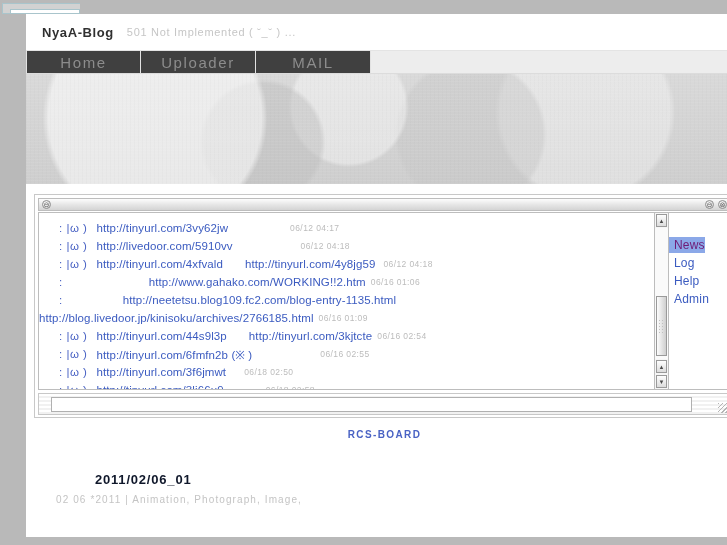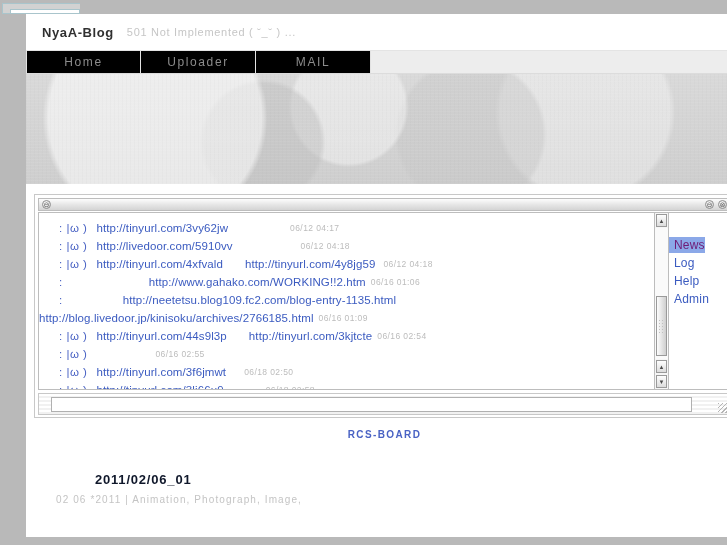--- a/index.html
+++ b/index.html
@@ -51,24 +51,24 @@
   
   .nav {
     height: 24px; background: #f2f2f2;
     border-top: 1px solid #e4e4e4;
     border-bottom: 1px solid #dcdcdc;
     display: flex;
   }
   .nav-item {
     width: 115px; height: 100%;
     display: flex; align-items: center; justify-content: center;
-    font-size: 12px; color: #8c8c8c;
+    font-size: 15px; color: #8c8c8c;
     letter-spacing: 1.6px;
     border-right: 1px solid #e2e2e2;
-    background: #000000;
+    background: #404040;
   }
   .nav-item:first-child { border-left: 1px solid #e2e2e2; }
   .nav-spacer { flex: 1; background: #ededed; }
 
   
   .banner {
     height: 113px;
     background-color: #d6d6d6;
     background-image:
       radial-gradient(circle at 18% 40%, rgba(255,255,255,.55) 0 18%, transparent 19%),
@@ -271,20 +271,21 @@
               <span class="ts" style="margin-left: 5px;">06/16 01:09</span>
             </div>
             <div class="row">
               <span class="pre">: |ω )</span>
               <span class="lnk">http://tinyurl.com/44s9l3p</span>
               <span class="lnk2" style="margin-left: 22px;">http://tinyurl.com/3kjtcte</span>
               <span class="ts" style="margin-left: 5px;">06/16 02:54</span>
             </div>
             <div class="row">
               <span class="pre">: |ω )</span>
+              <span class="lnk">http://tinyurl.com/6fmfn2b (※   )</span>
               <span class="ts" style="margin-left: 68px;">06/16 02:55</span>
             </div>
             <div class="row">
               <span class="pre">: |ω )</span>
               <span class="lnk">http://tinyurl.com/3f6jmwt</span>
               <span class="ts" style="margin-left: 18px; text-align: right;">06/18 02:50</span>
             </div>
             <div class="row">
               <span class="pre">: |ω )</span>
               <span class="lnk">http://tinyurl.com/3lj66u9</span>

